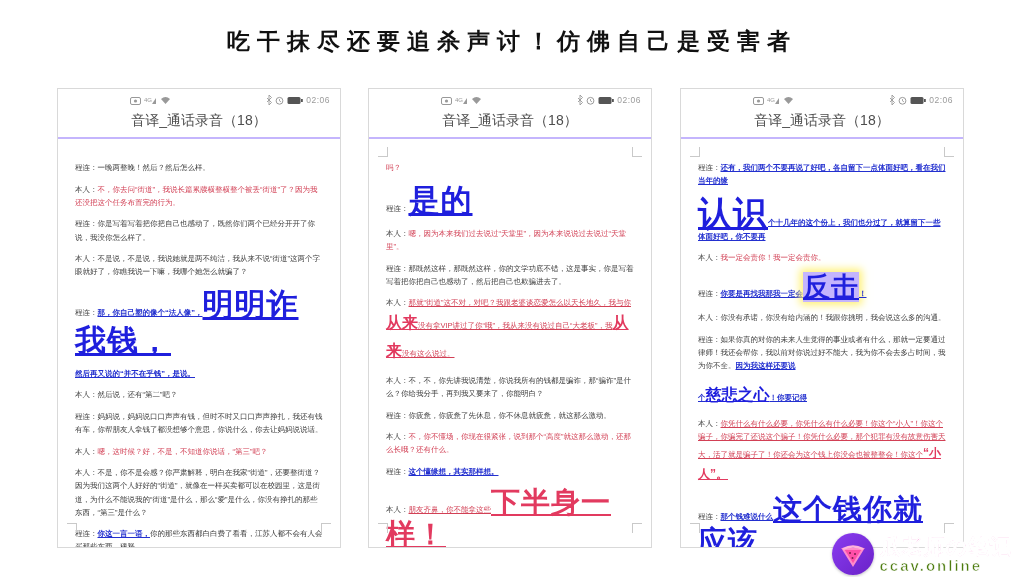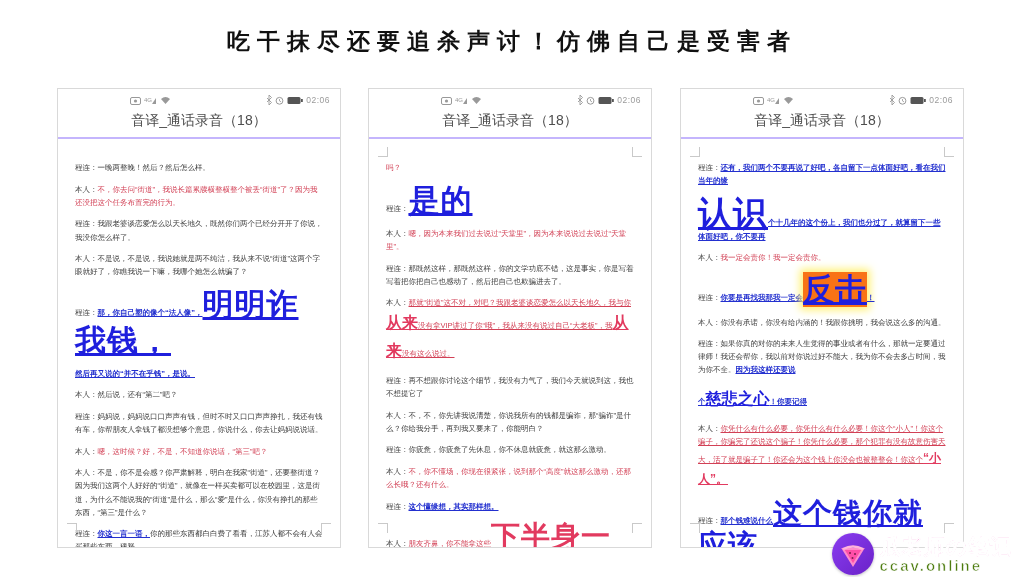--- a/index.html
+++ b/index.html
@@ -19,21 +19,21 @@
   .seg-r{color:#d24055;}
   .seg-rl{color:#d24055;text-decoration:underline;}
   .seg-b{color:#2330cf;font-weight:700;text-decoration:underline;}
   .seg-bb{color:#1f1fdd;font-weight:700;font-size:31px;text-decoration:underline;line-height:1.15;letter-spacing:1px;}
   .seg-bx{color:#1f1fdd;font-weight:700;font-size:29px;text-decoration:underline;line-height:1.1;letter-spacing:1px;}
   .seg-bg{color:#1f1fdd;font-weight:700;font-size:34px;text-decoration:underline;line-height:1;letter-spacing:1px;}
   .seg-bm{color:#1f1fdd;font-weight:700;font-size:16px;text-decoration:underline;}
   .seg-R{color:#e23a5f;font-weight:700;font-size:29px;text-decoration:underline;line-height:1.1;letter-spacing:1px;}
   .seg-Ri{color:#e23a5f;font-weight:700;font-size:16px;text-decoration:underline;}
   .seg-rm{color:#e23a5f;font-weight:700;font-size:12px;text-decoration:underline;}
-  .seg-hl{color:#1f1fdd;font-weight:700;font-size:31px;text-decoration:underline;background:#f97316;box-shadow:0 0 8px 3px #fff176;line-height:1.1;letter-spacing:1px;}
+  .seg-hl{color:#1f1fdd;font-weight:700;font-size:27px;text-decoration:underline;background:#c4b5fd;box-shadow:0 0 8px 3px #fff176;line-height:1.1;letter-spacing:1px;}
   .corner{position:absolute;width:9px;height:9px;}
   .corner.tl{top:58px;left:9px;border-right:1px solid #c9c9c9;border-bottom:1px solid #c9c9c9;}
   .corner.tr{top:58px;right:9px;border-left:1px solid #c9c9c9;border-bottom:1px solid #c9c9c9;}
   .corner.bl{bottom:14px;left:9px;border-right:1px solid #c9c9c9;border-top:1px solid #c9c9c9;}
   .corner.br{bottom:14px;right:9px;border-left:1px solid #c9c9c9;border-top:1px solid #c9c9c9;}
   .icon svg{display:block;}
   .watermark{position:absolute;right:12px;bottom:2px;display:flex;align-items:center;gap:6px;}
   .wm-logo{width:42px;height:42px;border-radius:50%;background:linear-gradient(135deg,#8a3cf0,#6a22c8);display:flex;align-items:center;justify-content:center;box-shadow:0 1px 3px rgba(0,0,0,.25);}
   .wm-text{display:flex;flex-direction:column;line-height:1;}
   .wm-line1{font-size:21px;font-weight:700;color:#f063c0;-webkit-text-stroke:0.8px #ffffff;letter-spacing:1px;}
@@ -85,21 +85,21 @@
               <rect x="14" y="3" width="1.8" height="3" fill="#555"></rect>
             </svg>
           </span>
         <span class="sb-time">02:06</span>
       </span>
     </div>
     <div class="doc-title">音译_通话录音（18）</div>
     <div class="doc-body">
         <p class="para"><span class="seg-k">程连：一晚两整晚！然后？然后怎么样。</span></p>
         <p class="para"><span class="seg-k">本人：</span><span class="seg-r">不，你去问“街道”，我说长篇累牍横整横整个被丢“街道”了？因为我还没把这个任务布置完的行为。</span></p>
-        <p class="para"><span class="seg-k">程连：我跟老婆谈恋爱怎么以天长地久，既然你们两个已经分开开了你说，我没你怎么样了。</span></p>
+        <p class="para"><span class="seg-k">程连：你是写着写着把你把自己也感动了，既然你们两个已经分开开了你说，我没你怎么样了。</span></p>
         <p class="para"><span class="seg-k">本人：不是说，不是说，我说她就是两不纯洁，我从来不说“街道”这两个字眼就好了，你瞧我说一下嘛，我哪个她怎么就骗了？</span></p>
         <p class="para"><span class="seg-k">程连：</span><span class="seg-b">那，你自己塑的像个“法人像”，</span><span class="seg-bb">明明诈我钱，</span></p>
         <p class="para"><span class="seg-b">然后再又说的“并不在乎钱”，是说。</span></p>
         <p class="para"><span class="seg-k">本人：然后说，还有“第二”吧？</span></p>
         <p class="para"><span class="seg-k">程连：妈妈说，妈妈说口口声声有钱，但时不时又口口声声挣扎，我还有钱有车，你帮朋友人拿钱了都没想够个意思，你说什么，你去让妈妈说说话。</span></p>
         <p class="para"><span class="seg-k">本人：</span><span class="seg-r">嗯，这时候？好，不是，不知道你说话，“第三”吧？</span></p>
         <p class="para"><span class="seg-k">本人：不是，你不是会感？你严肃解释，明白在我家“街道”，还要整街道？因为我们这两个人好好的“街道”，就像在一样买卖都可以在校园里，这是街道，为什么不能说我的“街道”是什么，那么“爱”是什么，你没有挣扎的那些东西，“第三”是什么？</span></p>
         <p class="para"><span class="seg-k">程连：</span><span class="seg-b">你这一言一语，</span><span class="seg-k">你的那些东西都白白费了看看，江苏人都不会有人会买那些东西，稀释</span></p>
       </div>
     <i class="corner bl"></i>
@@ -148,21 +148,20 @@
         <span class="sb-time">02:06</span>
       </span>
     </div>
     <div class="doc-title">音译_通话录音（18）</div>
     <div class="doc-body">
         <p class="para"><span class="seg-r">吗？</span></p>
         <p class="para"><span class="seg-k">程连：</span><span class="seg-bb">是的</span></p>
         <p class="para"><span class="seg-k">本人：</span><span class="seg-r">嗯，因为本来我们过去说过“天堂里”，因为本来说说过去说过“天堂里”。</span></p>
         <p class="para"><span class="seg-k">程连：那既然这样，那既然这样，你的文学功底不错，这是事实，你是写着写着把你把自己也感动了，然后把自己也欺骗进去了。</span></p>
         <p class="para"><span class="seg-k">本人：</span><span class="seg-rl">那就“街道”这不对，对吧？我跟老婆谈恋爱怎么以天长地久，我与你</span><span class="seg-Ri">从来</span><span class="seg-rl">没有拿VIP讲过了你“哦”，我从来没有说过自己“大老板”，我</span><span class="seg-Ri">从来</span><span class="seg-rl">没有这么说过。</span></p>
-        <p class="para"><span class="seg-k">程连：再不想跟你讨论这个细节，我没有力气了，我们今天就说到这，我也不想提它了</span></p>
         <p class="para"><span class="seg-k">本人：不，不，你先讲我说清楚，你说我所有的钱都是骗诈，那“骗诈”是什么？你给我分手，再到我又要来了，你能明白？</span></p>
         <p class="para"><span class="seg-k">程连：你疲惫，你疲惫了先休息，你不休息就疲惫，就这那么激动。</span></p>
         <p class="para"><span class="seg-k">本人：</span><span class="seg-r">不，你不懂场，你现在很紧张，说到那个“高度”就这那么激动，还那么长哦？还有什么。</span></p>
         <p class="para"><span class="seg-k">程连：</span><span class="seg-b">这个懂缘想，其实那样想。</span></p>
         <p class="para"><span class="seg-k">本人：</span><span class="seg-rl">朋友齐鼻，你不能拿这些</span><span class="seg-R">下半身一样！</span></p>
       </div>
     <i class="corner tl"></i>
     <i class="corner tr"></i>
     <i class="corner bl"></i>
     <i class="corner br"></i>

